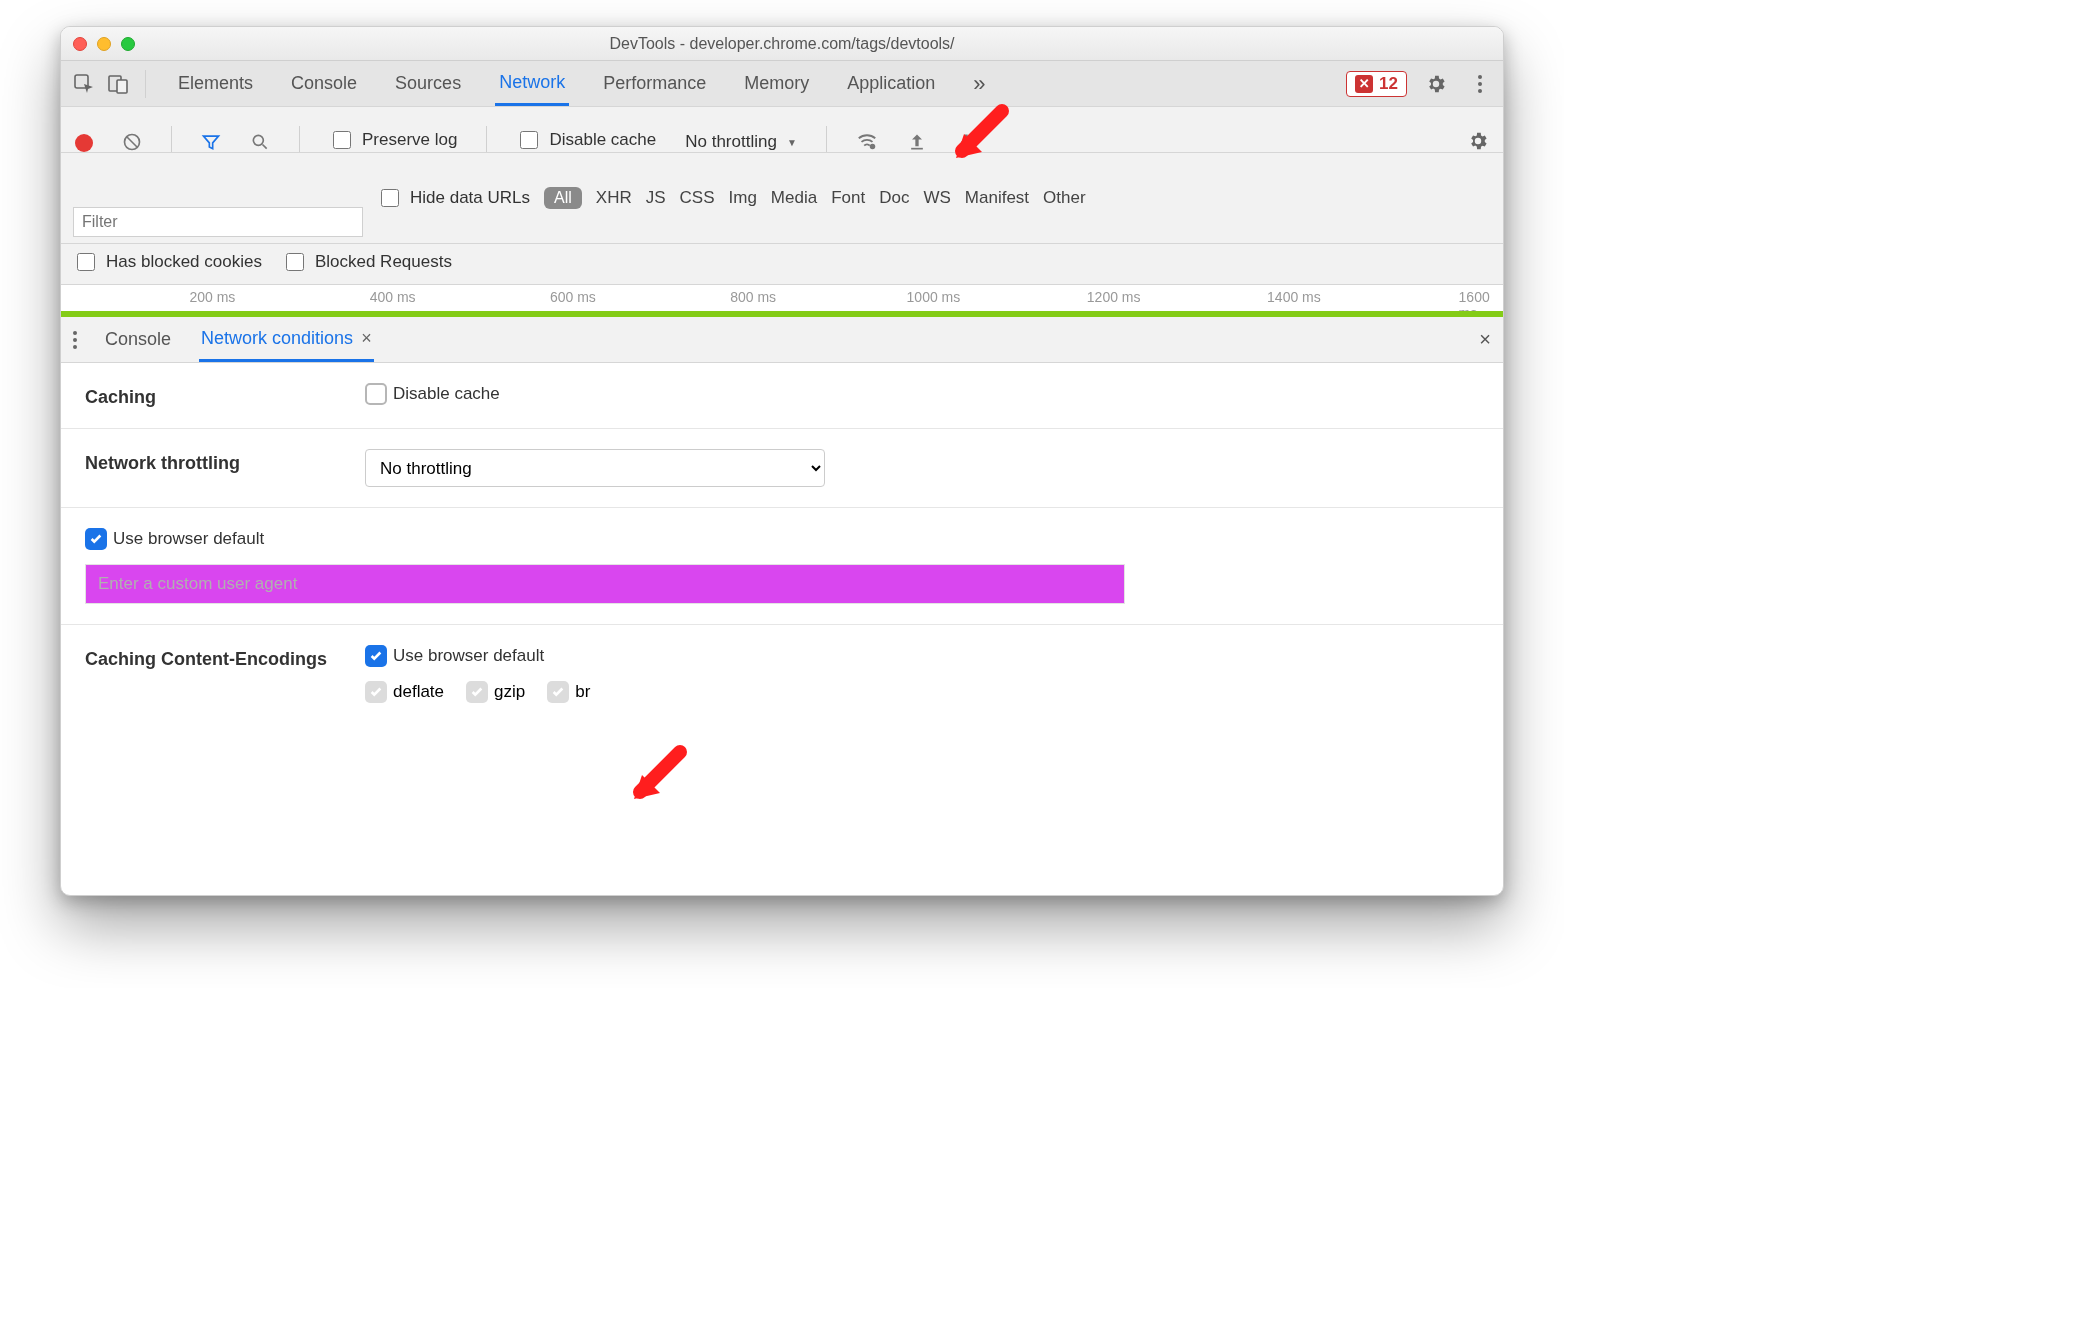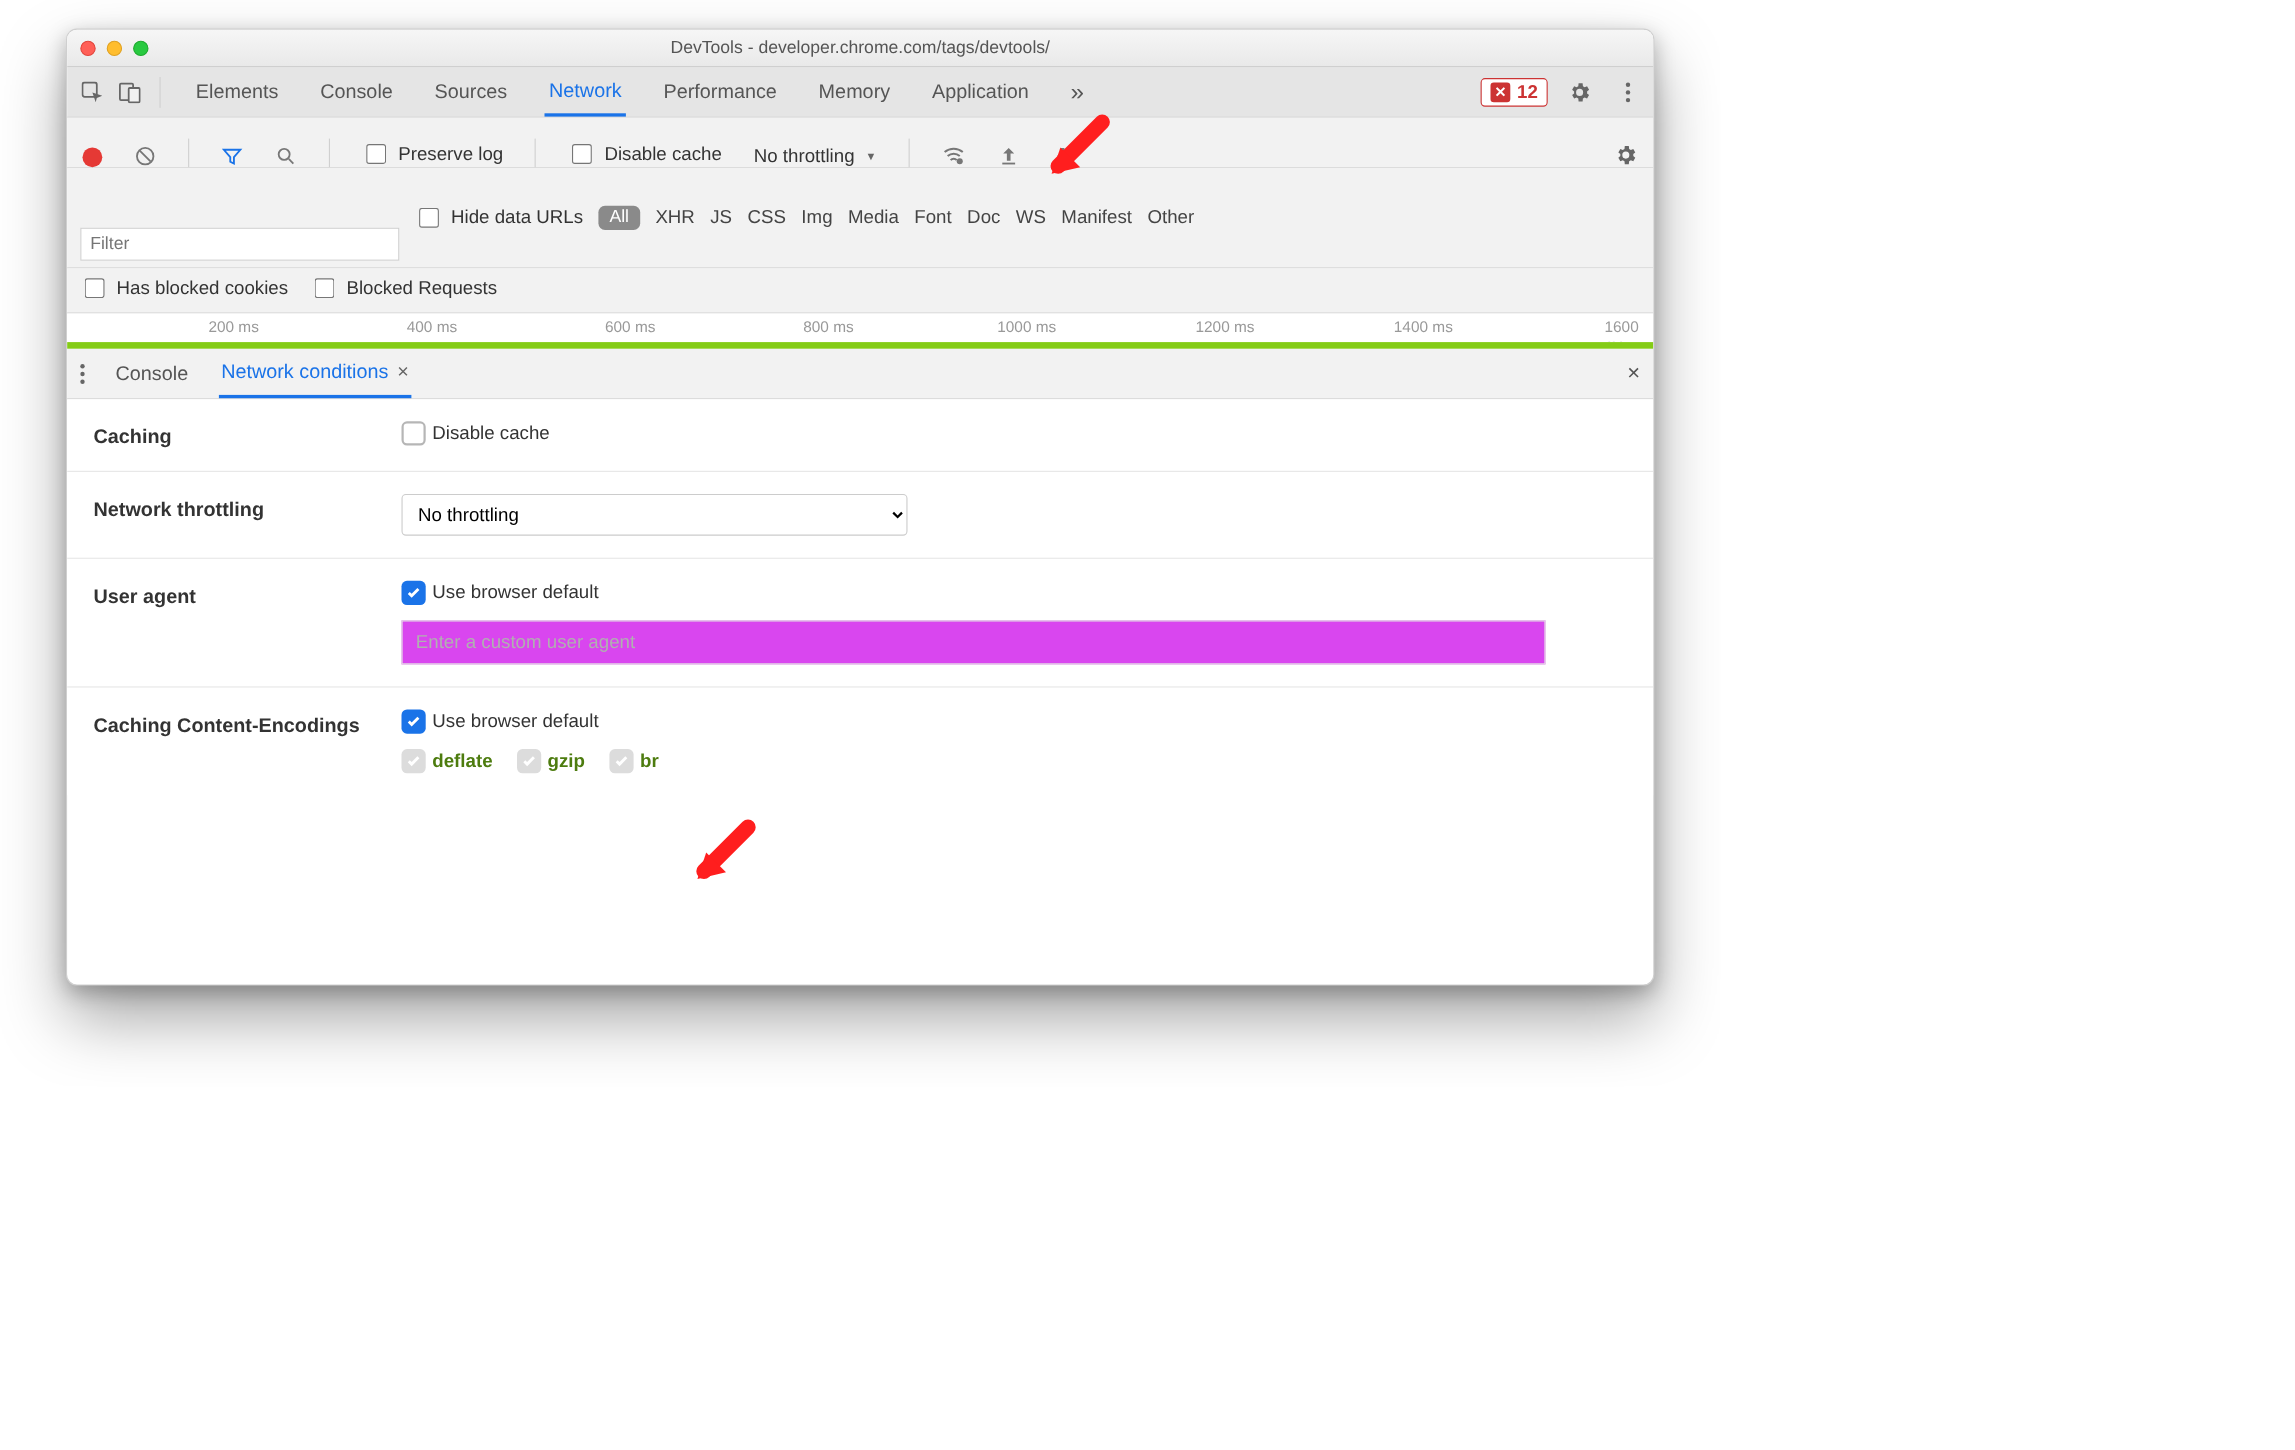--- a/index.html
+++ b/index.html
@@ -102,21 +102,21 @@
     width:100%; max-width:1040px; height:40px; border:1px solid #e3e3e3; padding:0 12px; font-size:17px; color:#333; background:#d946ef;
   }
   input.ua::placeholder{color:#b0b0b0;}
   .inline-chks{display:flex;gap:22px;align-items:center;}
   .cb{width:22px;height:22px;border-radius:5px;display:inline-flex;align-items:center;justify-content:center;margin-right:6px;}
   .cb.on{background:#1a73e8;color:#fff;}
   .cb.off{border:2px solid #b6b6b6;background:#fff;}
   .cb.dis{background:#dcdcdc;color:#fff;}
   .cb svg{width:14px;height:14px;}
   .opt{display:flex;align-items:center;color:#333;}
-  .opt.dis{color:#4d7c0f;font-weight:bold;}
+  .opt.dis{color:#000000;}
 
   
   .arrow { position:absolute; pointer-events:none; }
   .arrow svg{overflow:visible;}
 
   
   svg { display:block; }
 </style>
 </head>
 <body>
@@ -310,21 +310,20 @@
     <div class="row">
       <div class="label">Network throttling</div>
       <div class="content">
         <select class="big">
           <option>No throttling</option>
         </select>
       </div>
     </div>
 
     <div class="row">
-      <div class="label">User agent</div>
       <div class="content">
         <div class="opt">
           <span class="cb on">
             <svg viewBox="0 0 16 16" fill="none" stroke="#fff" stroke-width="3">
                 <path d="M3 8l3 3 7-7"></path>
               </svg>
           </span>
           <span>Use browser default</span>
         </div>
         <input class="ua" disabled="" placeholder="Enter a custom user agent" style="">

